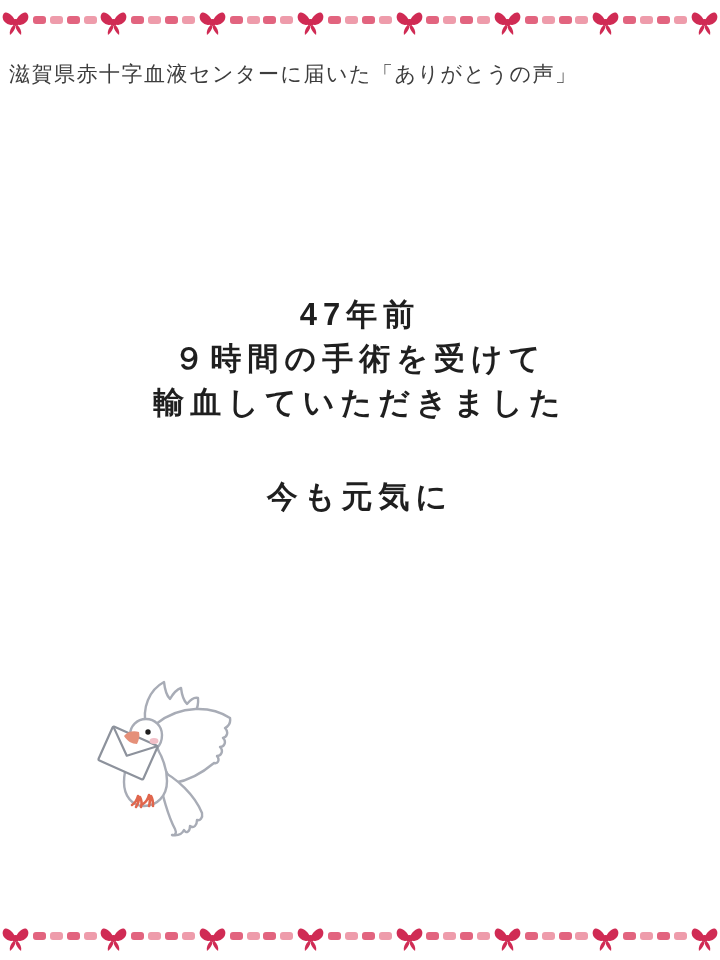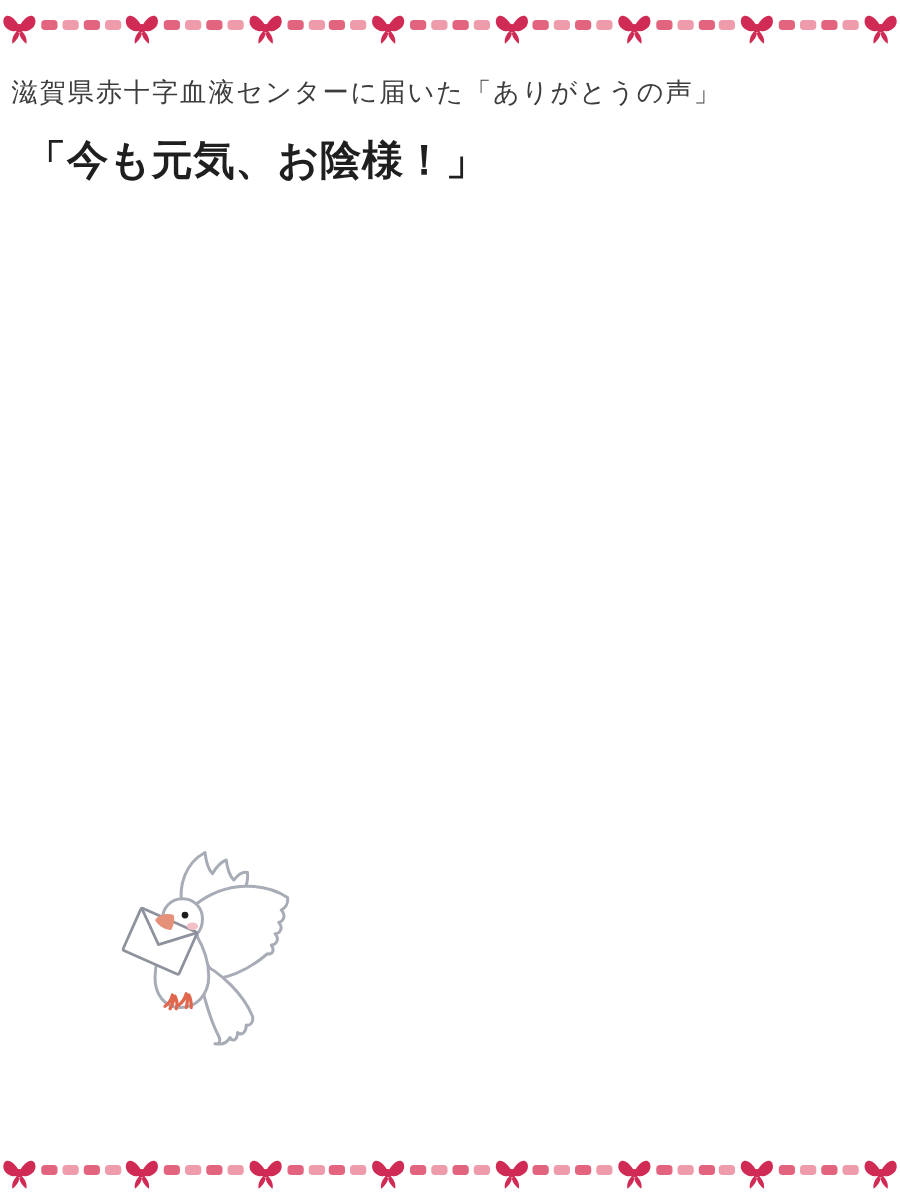--- a/index.html
+++ b/index.html
@@ -146,25 +146,30 @@
         <path d="M17,14 C13,5 5,0 2,4.5 C-1.5,10 3,17.5 11,18.5 C13.5,18.8 16,17.5 17,15.5 Z"></path>
         <path d="M17,14 C21,5 29,0 32,4.5 C35.5,10 31,17.5 23,18.5 C20.5,18.8 18,17.5 17,15.5 Z"></path>
         <path d="M14.5,18.5 C11,22 9,26.5 10,31 C13.5,28.5 16.5,24.5 17,20.5 Z"></path>
         <path d="M19.5,18.5 C23,22 25,26.5 24,31 C20.5,28.5 17.5,24.5 17,20.5 Z"></path>
         <ellipse cx="17" cy="15.5" rx="4.2" ry="4.4"></ellipse>
       </svg>
     </div>
 
   <div class="source-line">滋賀県赤十字血液センターに届いた「ありがとうの声」</div>
 
-  <h1 class="title">「今も元気、お陰様！」</h1>
-
-
+
+
+  <div class="para para-1">
+    <div>47年前</div>
+    <div>９時間の手術を受けて</div>
+    <div>輸血していただきました</div>
+  </div>
 
   <div class="para para-2">
+    <div>今も元気に</div>
   </div>
 
 
   <div class="dove">
     <svg viewBox="0 0 164 192" aria-hidden="true">
       <g fill="#ffffff" stroke="var(--dove-outline)" stroke-width="2.4" stroke-linejoin="round" stroke-linecap="round">
 
         <path d="M60,58 C56,40 63,22 78,14
                  C79,23 81,28 84,31
                  C88,24 92,21 95,20

